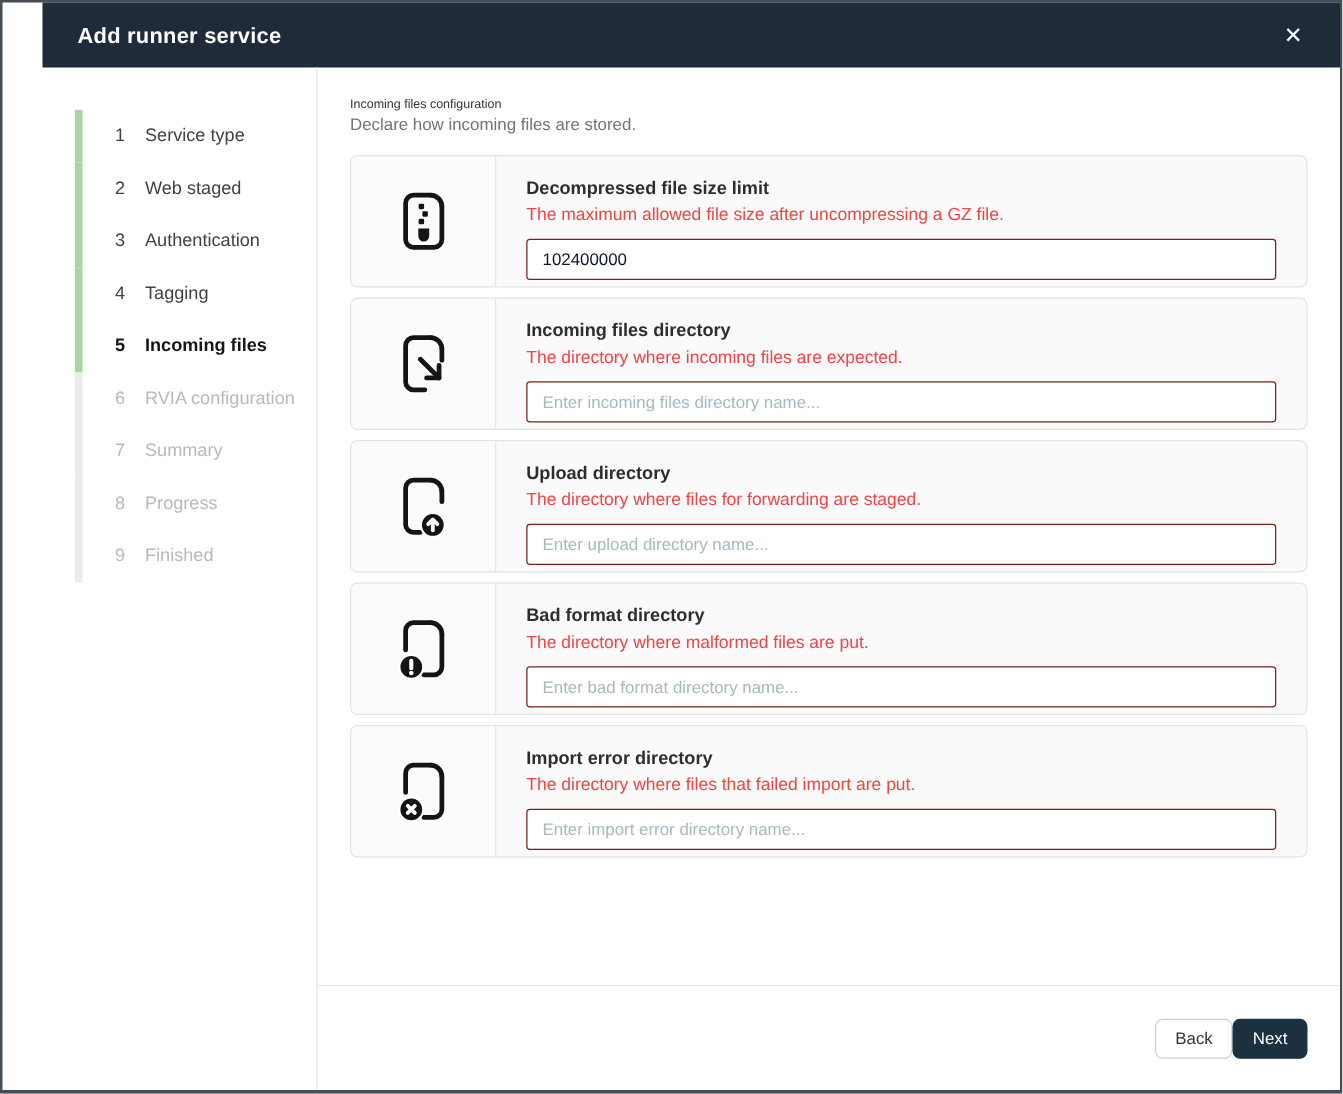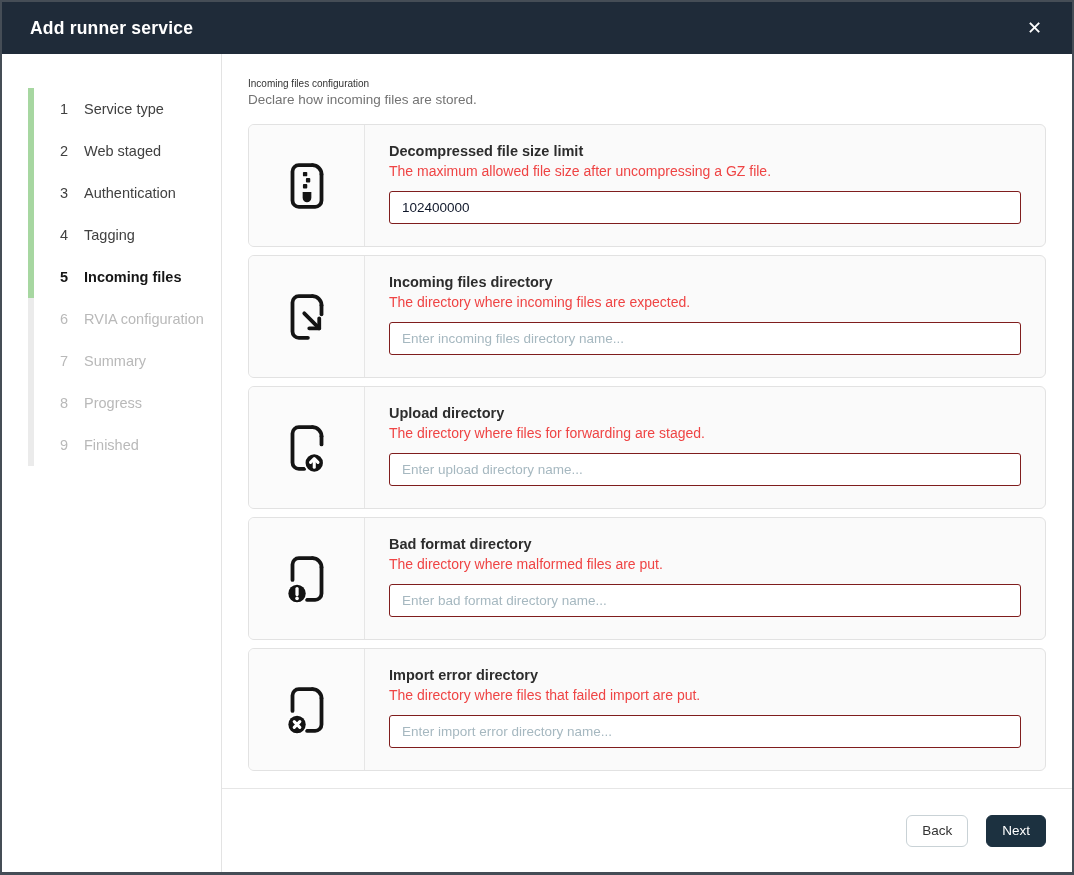--- a/index.html
+++ b/index.html
@@ -4,21 +4,21 @@
 <style>
   html, body { margin: 0; padding: 0; background: #fff; }
   body {
     width: 1074px; height: 875px;
     font-family: "Liberation Sans", "DejaVu Sans", sans-serif;
     -webkit-font-smoothing: antialiased;
   }
   .modal {
     width: 1074px; height: 875px; box-sizing: border-box;
     border: 2px solid #454d56; border-bottom-width: 3px;
-    display: flex; flex-direction: column; background: #fff;
+    display: flex; flex-direction: column; background: #fff; padding-left: 32px;
   }
   
   .header {
     flex: 0 0 52px; height: 52px; background: #1f2b39;
     display: flex; align-items: center; padding: 0 24px 0 28px;
   }
   .header-title { color: #ffffff; font-size: 17.5px; font-weight: 700; letter-spacing: .2px; }
   .close-btn {
     margin-left: auto; background: none; border: none; color: #fff;
     font-size: 18px; line-height: 1; padding: 4px 6px; cursor: pointer;
@@ -36,21 +36,21 @@
   .step.active .step-num, .step.active .step-label { font-weight: 700; color: #161616; }
   .step.upcoming .step-num, .step.upcoming .step-label { color: #b9b9b9; }
 
   .main { flex: 1; display: flex; flex-direction: column; min-width: 0; }
   .main-content { padding: 24px 26px 0 26px; }
   .page-title { margin: 0 0 3px; font-size: 10px; font-weight: 400; color: #333; }
   .page-subtitle { margin: 0 0 17px; font-size: 13.5px; color: #737373; }
 
   
   .card {
-    display: flex; align-items: stretch; height: 123px; box-sizing: border-box;
+    display: flex; align-items: stretch; height: 106px; box-sizing: border-box;
     background: #fafafa; border: 1px solid #e2e2e2; border-radius: 6px;
     margin-bottom: 8px; overflow: hidden;
   }
   .card-icon-panel {
     flex: 0 0 115px; border-right: 1px solid #e6e6e6; background: #fbfbfb;
     display: flex; align-items: center; justify-content: center;
   }
   .card-icon-panel svg { width: 58px; height: 58px; display: block; }
   .card-body { flex: 1; min-width: 0; padding: 18px 24px 0 24px; }
   .card-title { margin: 0 0 4px; font-size: 14.5px; font-weight: 700; color: #2d2d2d; }
@@ -59,21 +59,21 @@
     width: 100%; box-sizing: border-box; height: 33px;
     border: 1px solid #7f1d1d; border-radius: 3px; background: #fff;
     padding: 0 12px; font-size: 13.5px; color: #0f172a; font-family: Liberation Sans, sans-serif; outline: none;
   }
   .card-input::placeholder { color: #a6b8c0; }
 
   
   .footer {
     margin-top: auto; flex: 0 0 84px; height: 84px; box-sizing: border-box;
     border-top: 1px solid #e6e6e6;
-    display: flex; align-items: center; justify-content: flex-end; gap: 18px;
+    display: flex; align-items: center; justify-content: flex-end; gap: 0;
     padding: 0 26px;
   }
   .btn { height: 32px; padding: 0 15px; border-radius: 6px; font-size: 13.5px; font-family: inherit; cursor: pointer; }
   .btn-back { background: #fff; border: 1px solid #c9d2d6; color: #333; }
   .btn-next { background: #1c3140; border: 1px solid #1c3140; color: #fff; }
 </style>
 </head>
 <body>
 
 <div class="modal">

